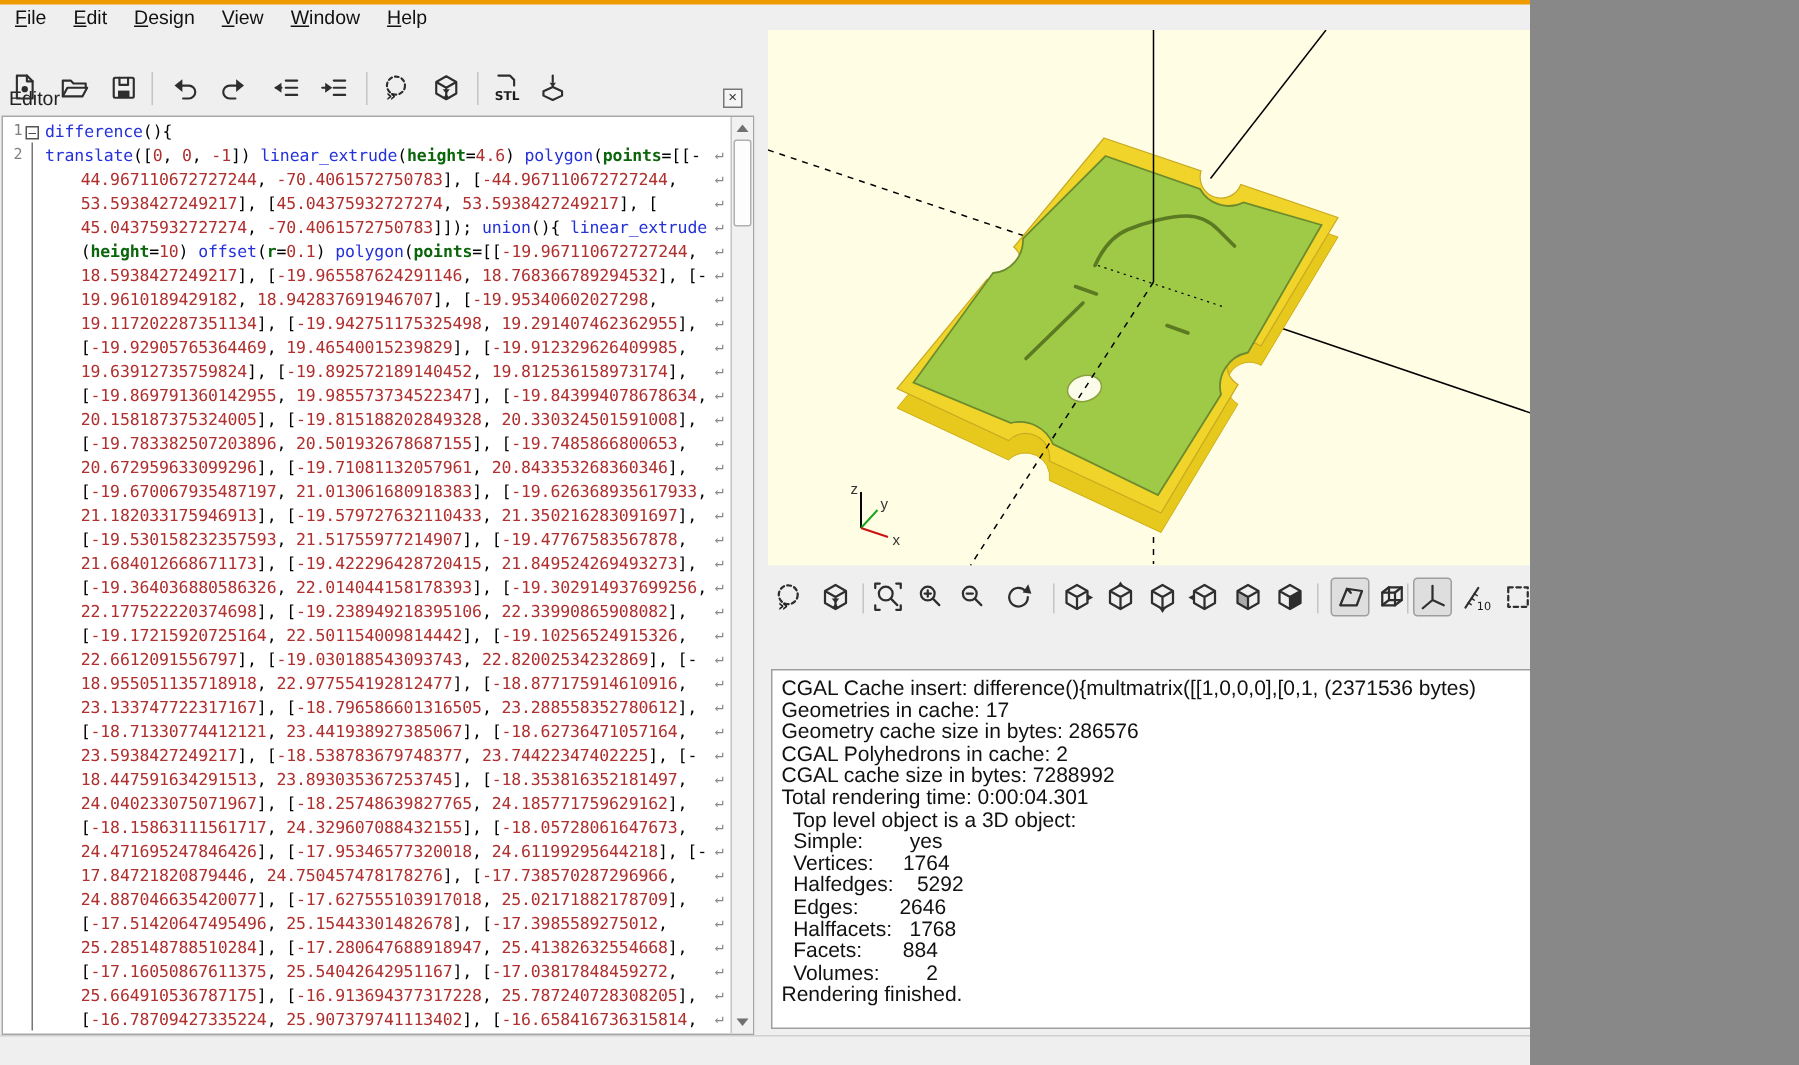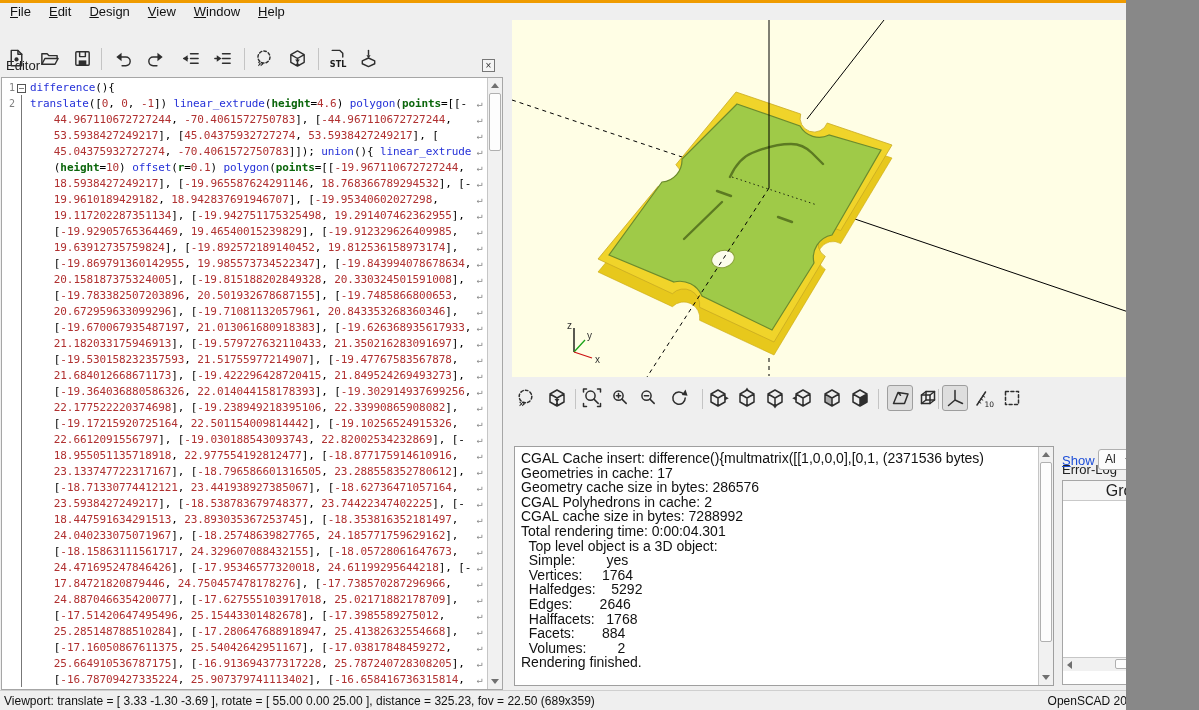--- a/index.html
+++ b/index.html
@@ -1,21 +1,21 @@
 <!DOCTYPE html>
 <html style="--accent: #ef9b00; --vp-bg: #fffee5; --obj-top: #9fca48; --obj-side: #f0d42a; --obj-side-dark: #e7c81c; --floor-edge: #6c8b2d; --kw: #2430d8; --num: #b03030; --pm: #0b660b;"><head>
 <meta charset="utf-8">
 <style>
   :root{
     --accent:#ef9b00; --vp-bg:#fffee5; --obj-top:#9fca48; --obj-side:#f0d42a;
     --obj-side-dark:#e7c81c; --floor-edge:#6c8b2d; --kw:#2430d8; --num:#b03030; --pm:#0b660b;
   }
   *{margin:0;padding:0;box-sizing:border-box;}
   body{font-family:"Liberation Sans","DejaVu Sans",sans-serif;background:#888;}
-  #app{position:relative;width:1126px;height:710px;background:#efefef;overflow:hidden;}
+  #app{position:relative;width:1020px;height:710px;background:#efefef;overflow:hidden;}
   .abs{position:absolute;}
   .top-accent{left:0;top:0;width:1199px;height:3px;background:var(--accent);}
   
   .menubar{left:0;top:3px;width:1199px;height:17px;font-size:13px;color:#111;}
   .menubar .mi{display:inline-block;padding:1px 8px 0 8px;margin-left:2px;line-height:16px;cursor:default;}
   .menubar u{text-decoration:underline;}
   
   .ptitle{height:20px;font-size:13px;color:#222;line-height:20px;margin-top:36px;}
   .closebox{position:absolute;top:3px;width:13px;height:13px;border:1px solid #777;background:#f5f5f5;
     color:#333;font-size:10px;line-height:11px;text-align:center;}
@@ -404,20 +404,19 @@
     </div>
     <div style="height:156px;background:#fff;"></div>
     <div class="sb-h" style="position:relative;height:14px;">
       <div class="arr lf" style="left:4px;top:3px;"></div>
       <div class="sb-thumb" style="left:52px;top:1px;width:40px;height:10px;"></div>
       <div class="arr rt" style="right:4px;top:3px;"></div>
     </div>
   </div>
 
   <div class="abs statusbar">
-    <span class="sl">Viewport: translate = [ 3.33 -1.30 -3.69 ], rotate = [ 55.00 0.00 25.00 ], distance = 325.23, fov = 22.50 (689x359)</span>
     <span class="sr">OpenSCAD 2021.01</span>
   </div>
 
   <svg class="abs" style="left:1180px;top:694px;" width="14" height="15" viewBox="0 0 14 15">
     <polygon points="1,0 1,11 3.6,8.6 5.4,13 7.4,12.1 5.6,7.9 9.4,7.7" fill="#000" stroke="#fff" stroke-width="0.8"></polygon>
   </svg>
 </div>
 
 </body></html>

